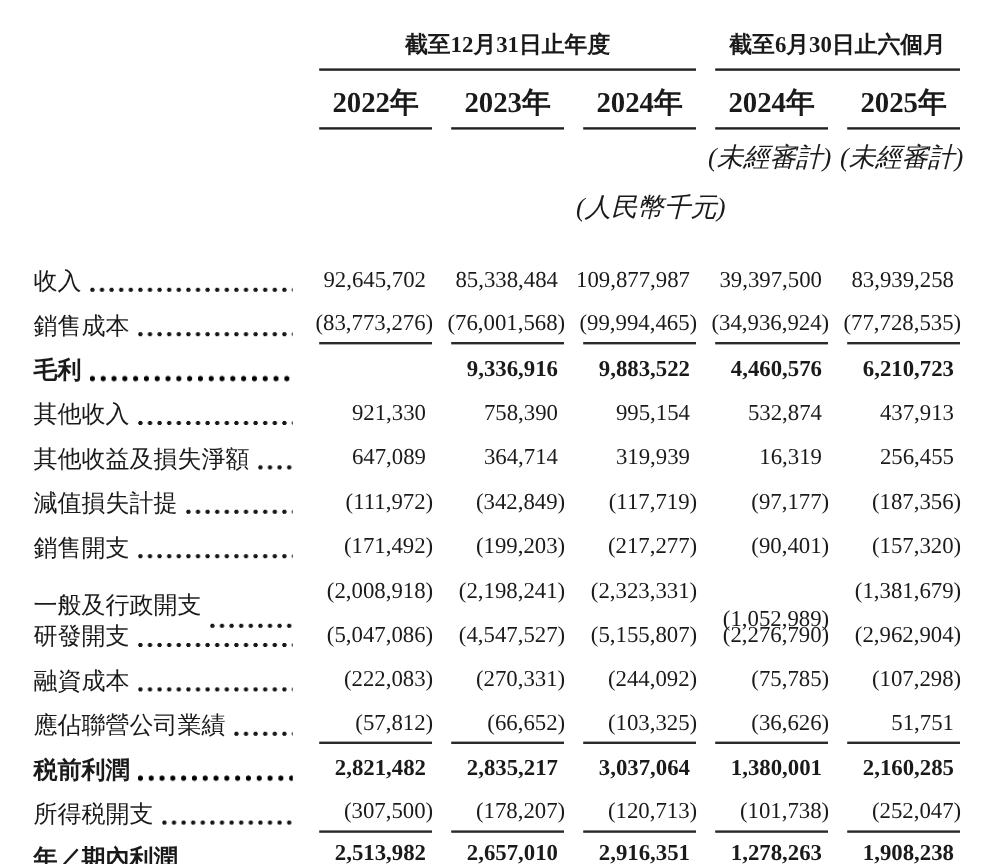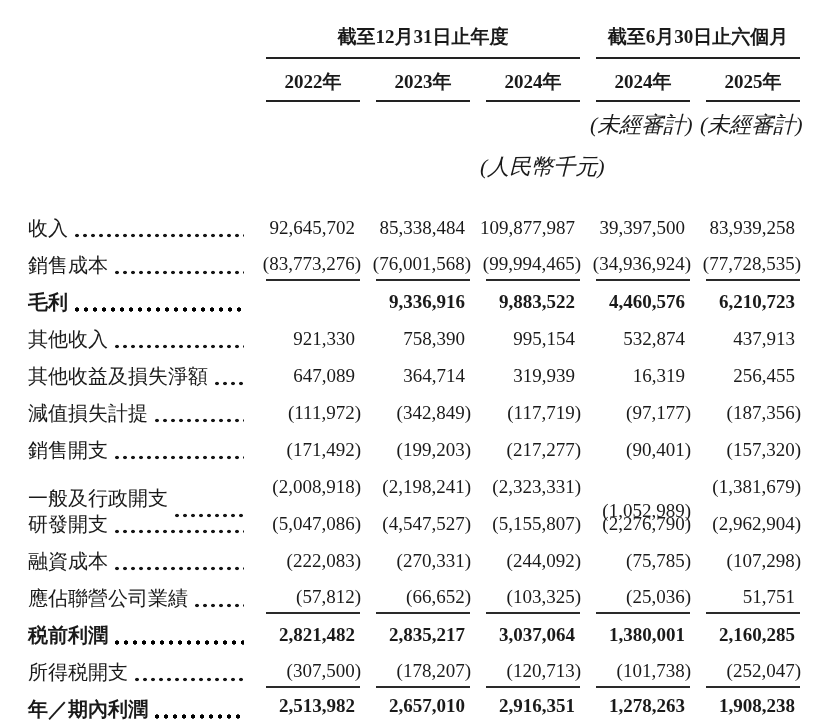--- a/index.html
+++ b/index.html
@@ -27,21 +27,21 @@
     font-weight:700;
     font-size:19px;
     white-space:nowrap;
   }
   .hrow-years{margin-top:10px;}
   .year-cell{display:flex;justify-content:flex-end;}
   .year-box{
     width:94px;
     text-align:center;
     font-weight:700;
-    font-size:19px;
+    font-size:24px;
     border-bottom:2px solid #222;
     padding-bottom:5px;
     white-space:nowrap;
   }
   .hrow-notes{margin-top:8px;}
   .hrow-unit{margin-top:12px;}
   .note-cell{display:flex;justify-content:flex-end;}
   .note-box{
     width:100px;
     text-align:center;
@@ -463,21 +463,21 @@
             <span class="val paren">(66,652)</span>
           </div>
         </div>
         <div class="cell" style="grid-column: 4;">
           <div class="num-box">
             <span class="val paren">(103,325)</span>
           </div>
         </div>
         <div class="cell" style="grid-column: 5;">
           <div class="num-box">
-            <span class="val paren">(25,036)</span>
+            <span class="val paren">(36,626)</span>
           </div>
         </div>
         <div class="cell" style="grid-column: 6;">
           <div class="num-box">
             <span class="val">51,751</span>
           </div>
         </div>
       </div>
       <div class="grid row bold">
     <div class="label-cell">

